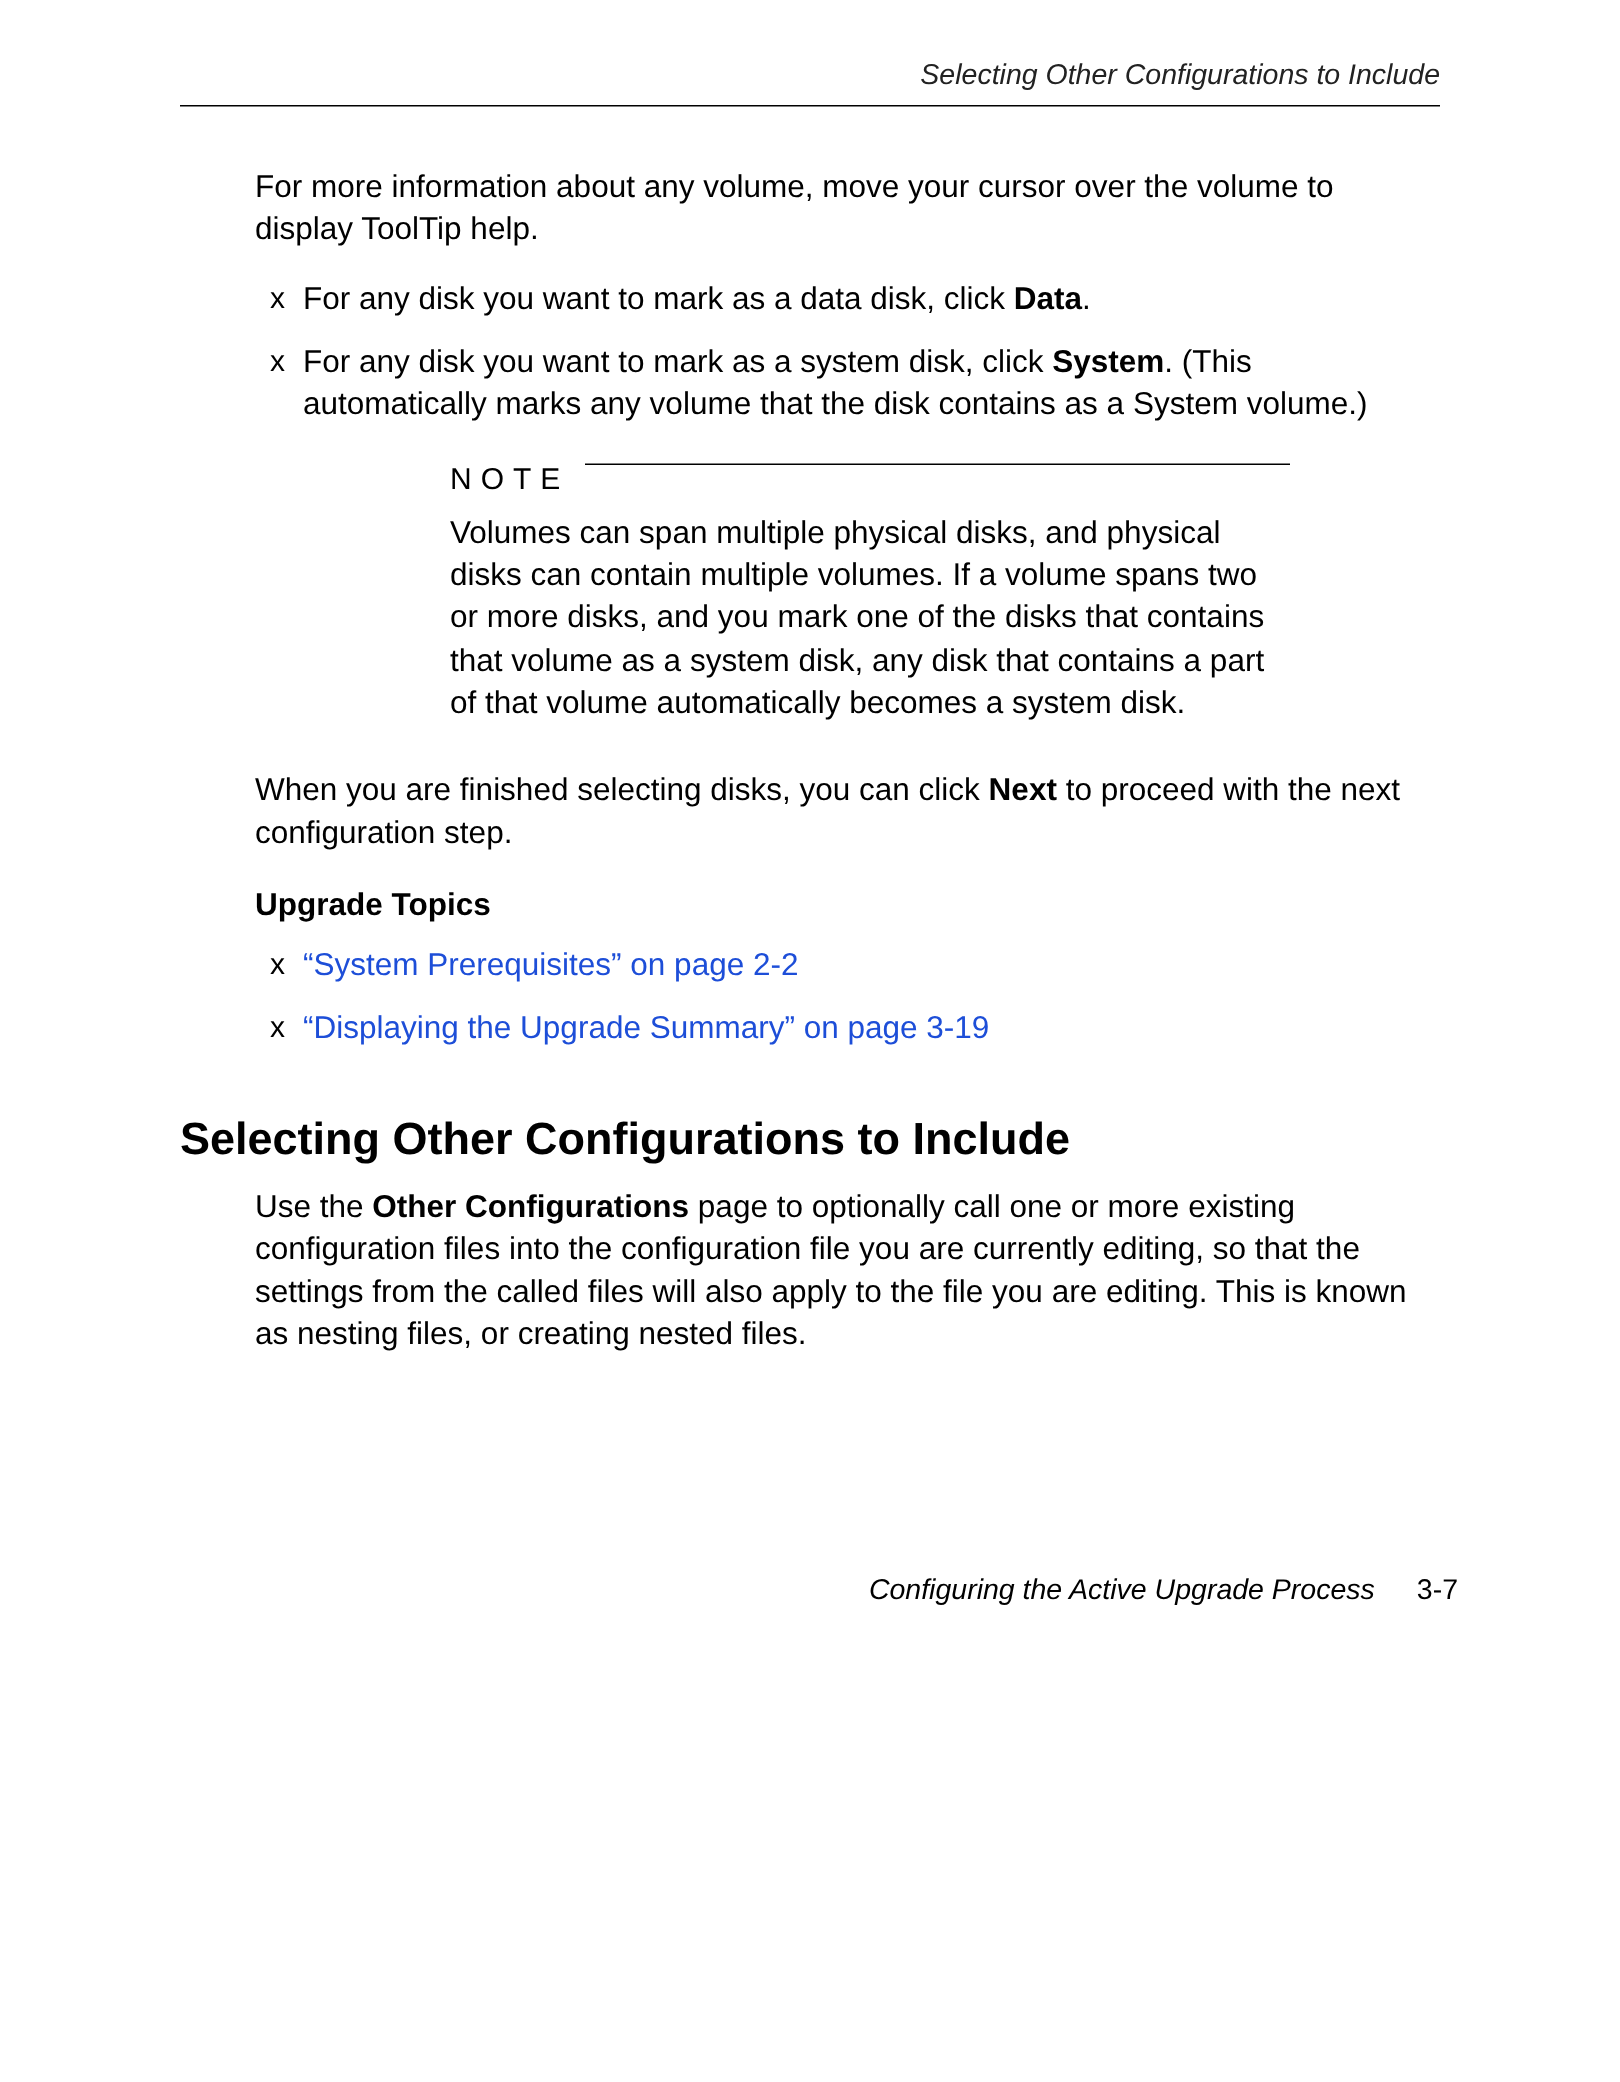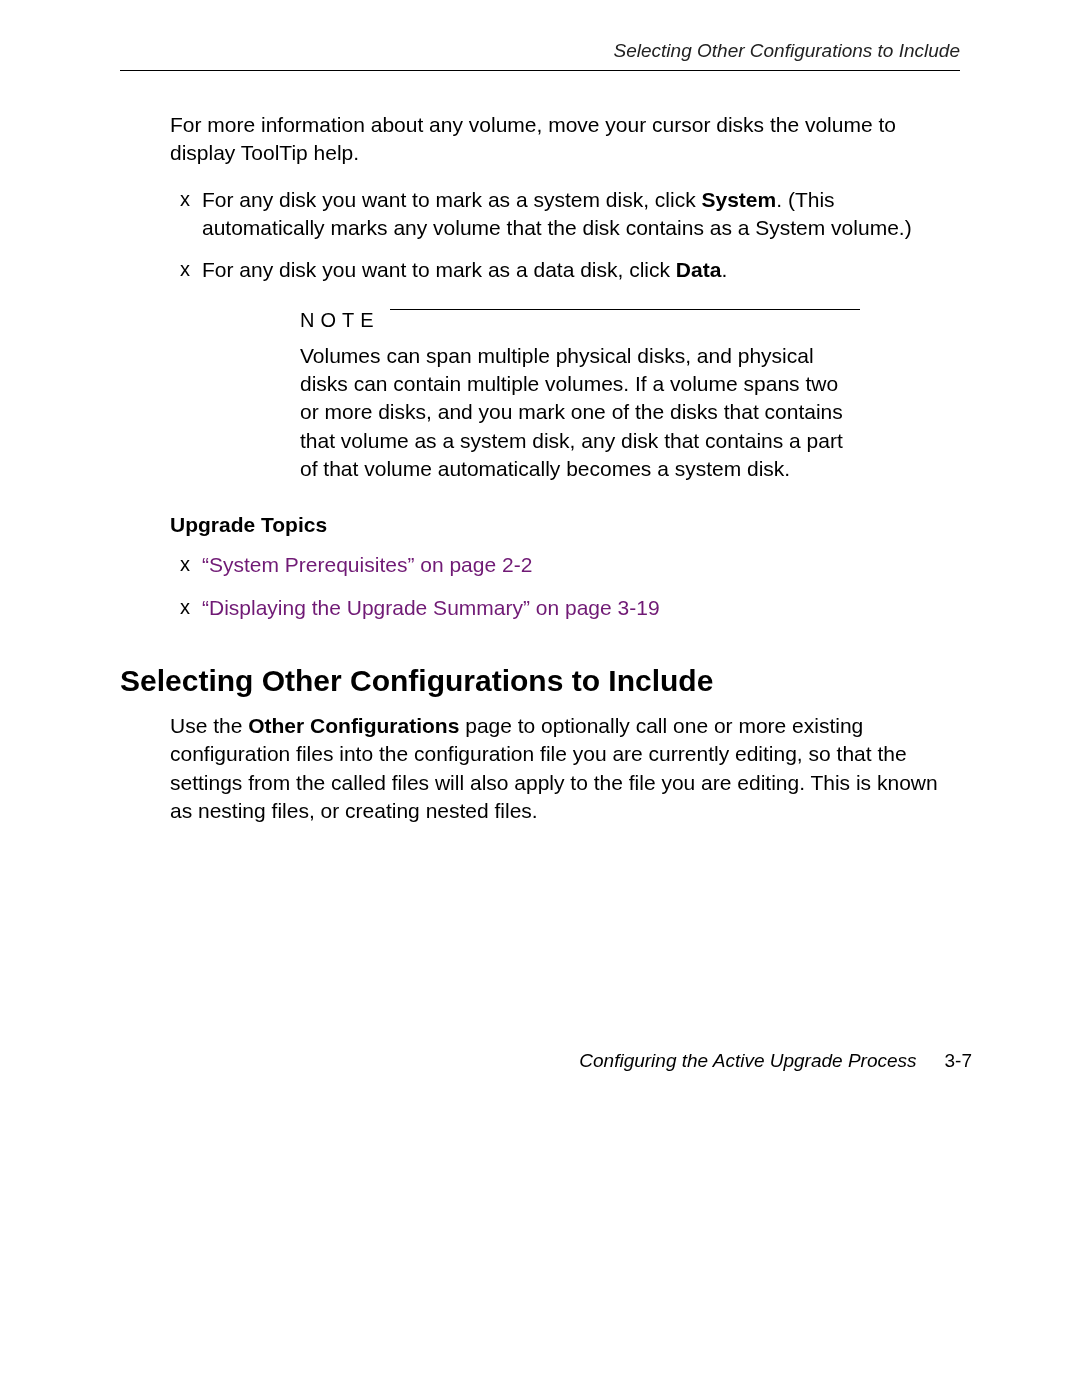--- a/index.html
+++ b/index.html
@@ -74,21 +74,21 @@
   .note-line {
     flex: 1;
     height: 0;
     border-top: 1.5px solid #000;
   }
   .note-text {
     font-size: 21px;
     line-height: 1.35;
   }
   .link {
-    color: #701a75;
+    color: #1d4ed8;
   }
   .h1 {
     font-size: 30px;
     font-weight: bold;
     margin: 42px 0 14px 0;
   }
   .bold { font-weight: bold; }
   .italic { font-style: italic; }
   .footer {
     position: absolute;
@@ -102,40 +102,43 @@
 </head>
 <body>
 
 <div class="page">
 
   <div class="running-header">Selecting Other Configurations to Include</div>
   <hr class="header-rule">
 
   <div class="body-block">
 
-    <p class="para">For more information about any volume, move your cursor disks the volume to display ToolTip help.</p>
+    <p class="para">For more information about any volume, move your cursor over the volume to display ToolTip help.</p>
 
 
     <ul class="bullet-list">
       <li>
-        <span>For any disk you want to mark as a system disk, click </span><span class="bold">System</span><span>. (This automatically marks any volume that the disk contains as a System volume.)</span>
+        <span>For any disk you want to mark as a data disk, click </span><span class="bold">Data</span><span>.</span>
       </li>
       <li>
-        <span>For any disk you want to mark as a data disk, click </span><span class="bold">Data</span><span>.</span>
+        <span>For any disk you want to mark as a system disk, click </span><span class="bold">System</span><span>. (This automatically marks any volume that the disk contains as a System volume.)</span>
       </li>
     </ul>
 
     <div class="note-block">
       <div class="note-head">
         <span class="note-label">NOTE</span>
         <span class="note-line"></span>
       </div>
       <div class="note-text">Volumes can span multiple physical disks, and physical disks can contain multiple volumes. If a volume spans two or more disks, and you mark one of the disks that contains that volume as a system disk, any disk that contains a part of that volume automatically becomes a system disk.</div>
     </div>
 
+    <p class="para">
+      <span>When you are finished selecting disks, you can click </span><span class="bold">Next</span><span> to proceed with the next configuration step.</span>
+    </p>
 
     <div class="subhead">Upgrade Topics</div>
 
     <ul class="bullet-list">
       <li><span class="link">“System Prerequisites” on page 2-2</span></li>
       <li><span class="link">“Displaying the Upgrade Summary” on page 3-19</span></li>
     </ul>
 
   </div>
 

